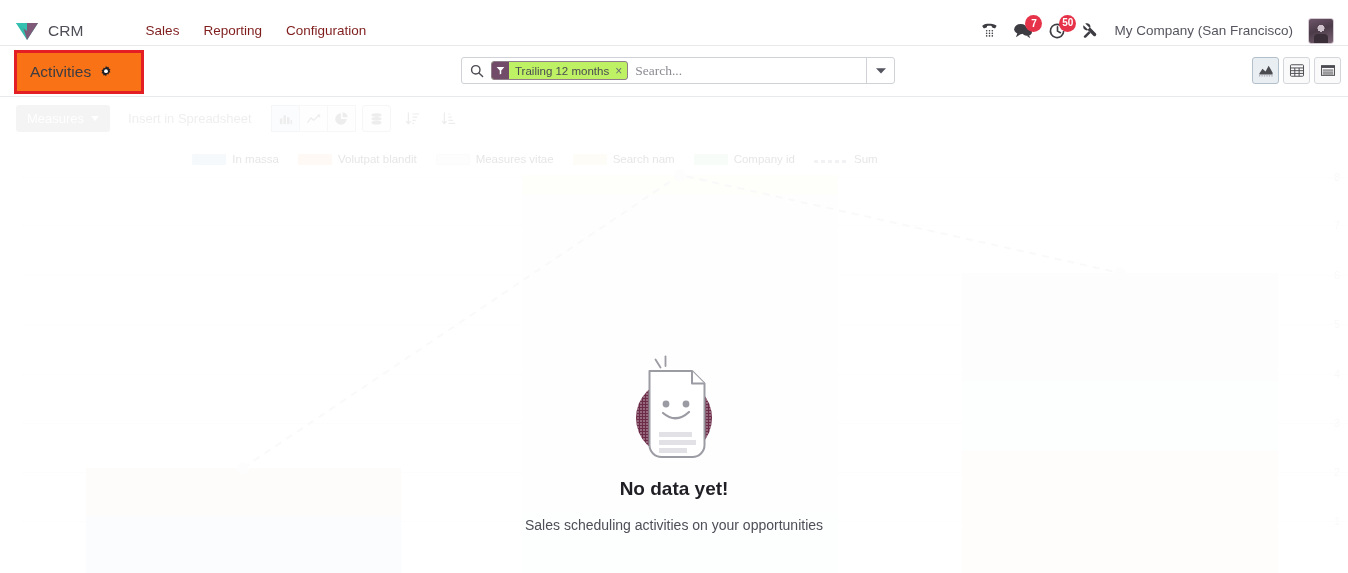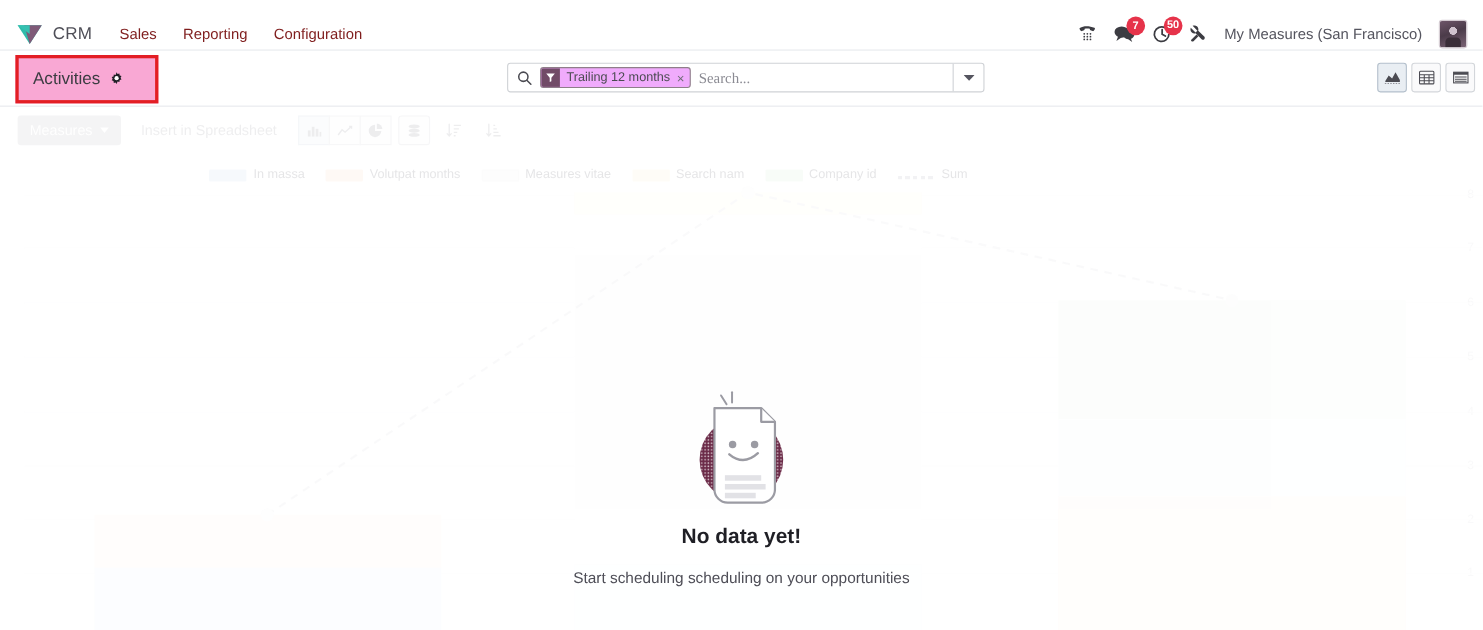--- a/index.html
+++ b/index.html
@@ -21,20 +21,21 @@
 
   
   .navbar {
     position: absolute; top: 0; left: 0;
     width: 1348px; height: 46px;
     background: #ffffff;
     border-bottom: 1px solid #e7e9ed;
     display: flex; align-items: center;
     padding: 16px 10px 0 14px;
     z-index: 40;
+    gap: 37px;
   }
   .brand { display: flex; align-items: center; gap: 8px; margin-right: 14px; }
   .brand-logo { width: 26px; height: 22px; display: block; }
   .brand-name {
     font-size: 15.5px; color: #4e4e57; letter-spacing: .1px;
   }
   .nav-links { display: flex; align-items: center; gap: 22px; margin-left: 10px; }
   .nav-link {
     font-size: 13.5px; color: #7f1d1d; cursor: pointer; white-space: nowrap;
     padding: 4px 1px;
@@ -80,21 +81,21 @@
     width: 1348px; height: 51px;
     background: #ffffff;
     border-bottom: 1px solid #e7e9ed;
     display: flex; align-items: center;
     z-index: 35;
   }
   .breadcrumb-wrap {
     position: absolute; left: 14px; top: 4px;
     width: 130px; height: 44px;
     border: 3px solid #e31e24;
-    background: #f9a8d4;
+    background: #f97316;
     display: flex; align-items: center;
     padding-left: 13px;
     z-index: 36;
   }
   .breadcrumb-title {
     font-size: 15.5px; color: #3c3c42; white-space: nowrap;
   }
   .gear-icon { margin-left: 8px; color: #1f1f25; display: inline-flex; cursor: pointer; }
 
   .searchview {
@@ -107,21 +108,21 @@
     padding: 0 0 0 8px;
   }
   .search-glass { color: #4b4b52; display: inline-flex; margin-right: 7px; }
   .facet {
     display: inline-flex; align-items: stretch;
     border: 1px solid #8f7e8a;
     border-radius: 3px;
     overflow: hidden;
     height: 19px;
     margin-right: 7px;
-    background: #f0abfc;
+    background: #bef264;
   }
   .facet-icon {
     background: #714b67; color: #fff;
     display: flex; align-items: center; justify-content: center;
     padding: 0 4px;
   }
   .facet-label {
     display: flex; align-items: center;
     padding: 0 4px 0 6px;
     font-size: 11.5px; color: #4b4b52; white-space: nowrap;
@@ -314,21 +315,21 @@
         <span class="badge">50</span>
       </span>
 
       <span class="nav-icon">
         <svg width="17" height="17" viewBox="0 0 18 18" fill="currentColor">
           <path d="M3.4 1.6 L8 6.2 L6.2 8 L1.6 3.4 C1 4.8 1.2 6.5 2.4 7.7 3.5 8.8 5 9.1 6.3 8.7 L12.3 14.7 a1.8 1.8 0 0 0 2.5-2.5 L8.8 6.2 C9.2 4.9 8.9 3.4 7.8 2.3 6.6 1.1 4.9.9 3.4 1.6Z"></path>
           <path d="M2.1 16.1 a1.7 1.7 0 0 0 2.4 0 L9 11.6 7.2 9.8 2.1 14.9 a.85.85 0 0 0 0 1.2Z"></path>
         </svg>
       </span>
 
-      <span class="company-name">My Measures (San Francisco)</span>
+      <span class="company-name">My Company (San Francisco)</span>
 
       <span class="avatar"></span>
     </div>
   </div>
 
   <div class="control-panel">
 
     <div class="breadcrumb-wrap">
       <span class="breadcrumb-title">Activities</span>
       <span class="gear-icon">
@@ -443,21 +444,21 @@
       </span>
     </div>
 
     <div class="legend">
       <span class="legend-item">
         <span class="legend-swatch" style="background:#d9e7f5"></span>
         <span>In massa</span>
       </span>
       <span class="legend-item">
         <span class="legend-swatch" style="background:#fde6d6"></span>
-        <span>Volutpat months</span>
+        <span>Volutpat blandit</span>
       </span>
       <span class="legend-item">
         <span class="legend-swatch" style="background:#fafafa;border:1px solid #eee"></span>
         <span>Measures vitae</span>
       </span>
       <span class="legend-item">
         <span class="legend-swatch" style="background:#fdf5dc"></span>
         <span>Search nam</span>
       </span>
       <span class="legend-item">
@@ -538,17 +539,17 @@
           <circle cx="47" cy="50" r="3.4" fill="#9b9ba3"></circle>
           <circle cx="67" cy="50" r="3.4" fill="#9b9ba3"></circle>
           <path d="M44 59 Q57 70 70 58" fill="none" stroke="#9b9ba3" stroke-width="2.2" stroke-linecap="round"></path>
 
           <rect x="40" y="78" width="33" height="5" fill="#e2e2e6"></rect>
           <rect x="40" y="86" width="37" height="5" fill="#e2e2e6"></rect>
           <rect x="40" y="94" width="28" height="5" fill="#e2e2e6"></rect>
         </svg>
       </span>
       <div class="nodata-title">No data yet!</div>
-      <div class="nodata-sub">Start scheduling scheduling on your opportunities</div>
+      <div class="nodata-sub">Sales scheduling activities on your opportunities</div>
     </div>
 
   </div>
 </div>
 
 </body></html>

